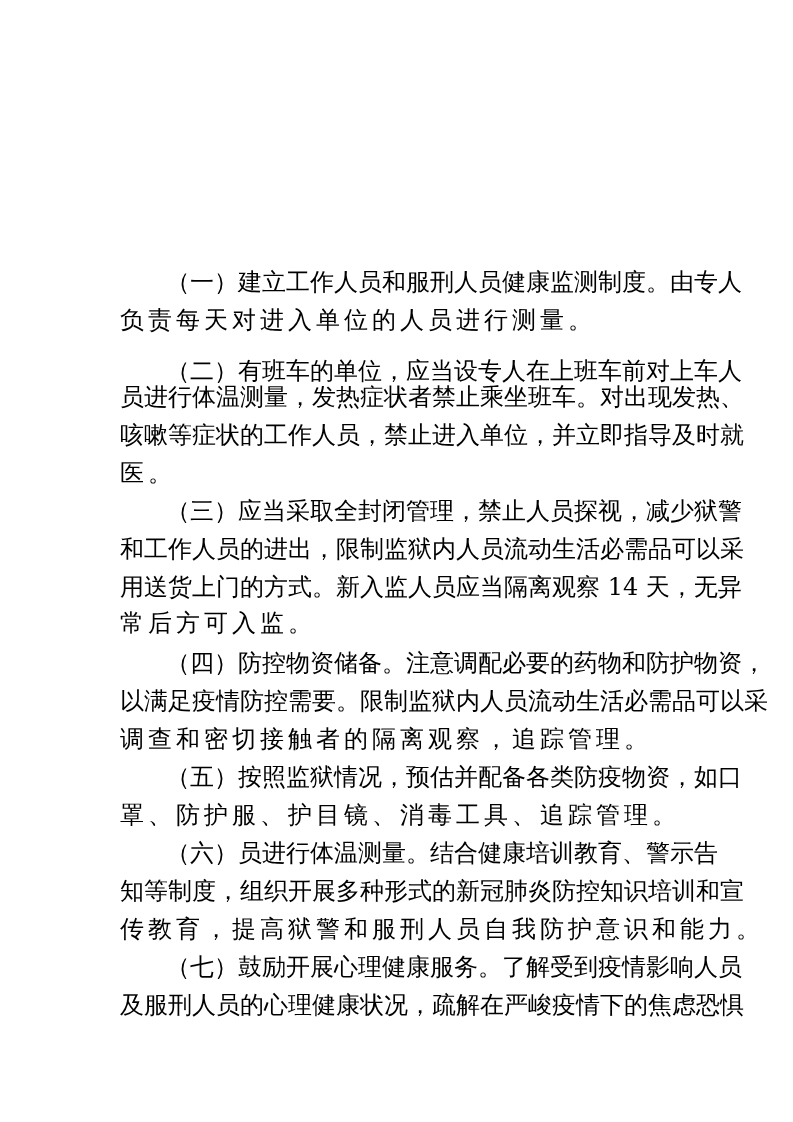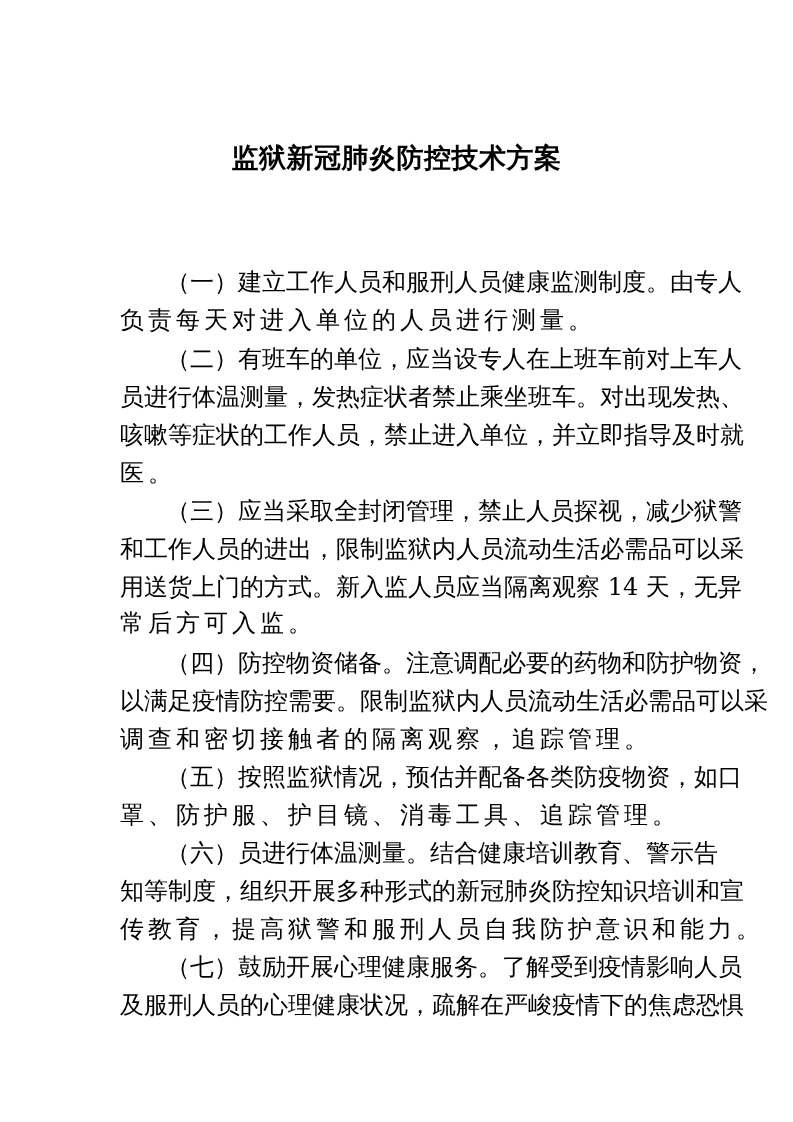--- a/index.html
+++ b/index.html
@@ -59,30 +59,29 @@
     .line.last {
       text-align-last: left;
       letter-spacing: 4px;
     }
   </style>
 </head>
 <body>
 
 <div class="page">
 
-  <div class="title">监狱新冠肺炎防控技术方案</div>
 
 
   <div>
     <div class="line first" style="top:267px">（一）建立工作人员和服刑人员健康监测制度。由专人</div>
     <div class="line last" style="top:305px">负责每天对进入单位的人员进行测量。</div>
   </div>
 
   <div>
-    <div class="line first" style="top:344px">（二）有班车的单位，应当设专人在上班车前对上车人</div>
+    <div class="line first" style="top:356px">（二）有班车的单位，应当设专人在上班车前对上车人</div>
     <div class="line" style="top:382px">员进行体温测量，发热症状者禁止乘坐班车。对出现发热、</div>
     <div class="line" style="top:420px">咳嗽等症状的工作人员，禁止进入单位，并立即指导及时就</div>
     <div class="line last" style="top:458px">医。</div>
   </div>
 
   <div>
     <div class="line first" style="top:496px">（三）应当采取全封闭管理，禁止人员探视，减少狱警</div>
     <div class="line" style="top:534px">和工作人员的进出，限制监狱内人员流动生活必需品可以采</div>
     <div class="line" style="top:572px">用送货上门的方式。新入监人员应当隔离观察 14 天，无异</div>
     <div class="line last" style="top:608px">常后方可入监。</div>

